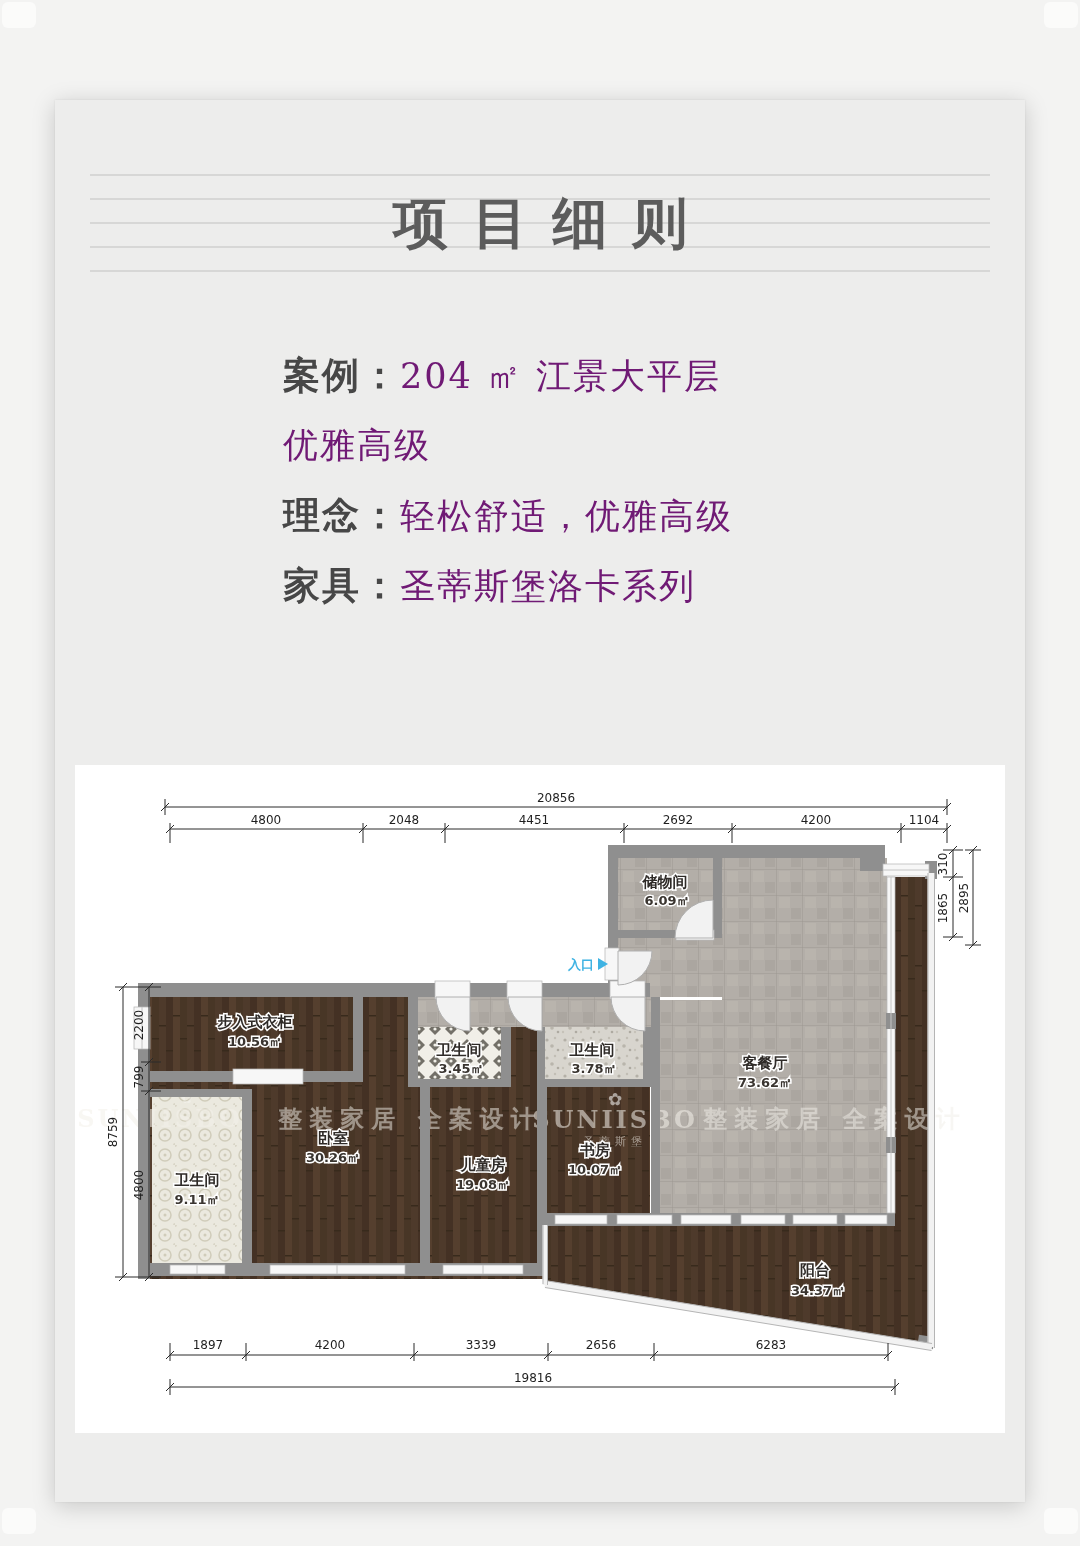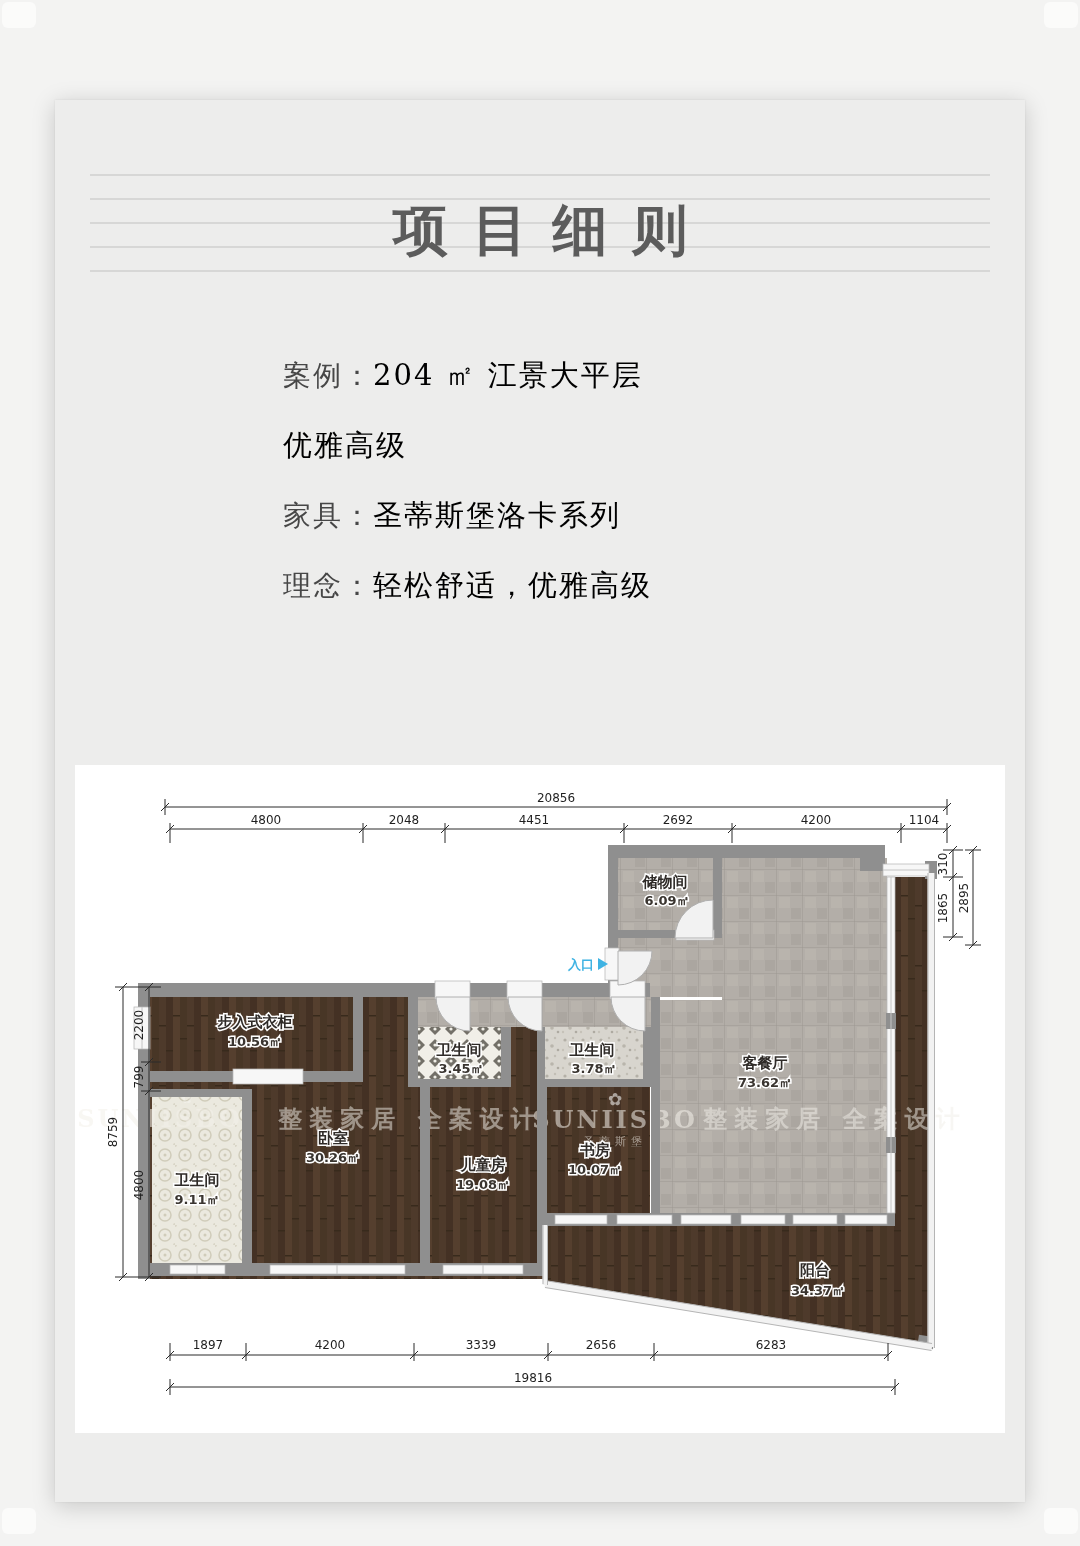--- a/index.html
+++ b/index.html
@@ -13,28 +13,28 @@
   .corner.tl{left:2px;top:2px;} .corner.tr{right:2px;top:2px;}
   .corner.bl{left:2px;bottom:12px;} .corner.br{right:2px;bottom:12px;}
 
   .card{
     position:absolute;left:55px;top:100px;width:970px;height:1402px;
     background:#ededec;
     box-shadow:0 4px 22px rgba(0,0,0,.18), 0 0 2px rgba(0,0,0,.08);
   }
   .rule{position:absolute;left:35px;width:900px;height:2px;background:#d7d7d6;}
   .page-title{
-    position:absolute;left:0;top:94px;width:100%;
+    position:absolute;left:0;top:87px;width:100%;
     text-align:center;font-size:55px;font-weight:600;color:#5c5c5c;
     letter-spacing:.45em;padding-left:.45em;box-sizing:border-box;
   }
   .details{position:absolute;left:228px;top:240px;}
   .detail-row{display:flex;align-items:baseline;height:70px;line-height:70px;}
-  .detail-label{font-size:28px;font-weight:400;color:#474747;letter-spacing:2px;}
-  .detail-value{font-size:29px;font-weight:400;color:#000000;letter-spacing:2px;}
+  .detail-label{font-size:37px;font-weight:700;color:#474747;letter-spacing:2px;}
+  .detail-value{font-size:35px;font-weight:400;color:#701a75;letter-spacing:2px;}
 
   .plan-card{
     position:absolute;left:20px;top:665px;width:930px;height:668px;
     background:#ffffff;
   }
   svg text{font-family:"DejaVu Sans","Liberation Sans",sans-serif;}
   .room-name{font-size:15px;font-weight:bold;fill:#2f2b28;stroke:#ffffff;stroke-width:3px;paint-order:stroke fill;}
   .room-area{font-size:13px;font-weight:bold;fill:#3a3530;stroke:#ffffff;stroke-width:3px;paint-order:stroke fill;}
   .dim{font-size:12px;fill:#1f1f1f;}
   .wm-cjk{font-size:24px;fill:#f1efe9;opacity:.5;letter-spacing:7px;font-weight:bold;}
@@ -62,26 +62,26 @@
 
     <div class="details">
       <div class="detail-row">
         <span class="detail-label">案例：</span>
         <span class="detail-value">204 ㎡ 江景大平层</span>
       </div>
       <div class="detail-row">
         <span class="detail-value">优雅高级</span>
       </div>
       <div class="detail-row">
+        <span class="detail-label">理念：</span>
+        <span class="detail-value">轻松舒适，优雅高级</span>
+      </div>
+      <div class="detail-row">
         <span class="detail-label">家具：</span>
         <span class="detail-value">圣蒂斯堡洛卡系列</span>
-      </div>
-      <div class="detail-row">
-        <span class="detail-label">理念：</span>
-        <span class="detail-value">轻松舒适，优雅高级</span>
       </div>
     </div>
 
     <div class="plan-card">
       <svg width="930" height="668" viewBox="0 0 930 668">
         <defs>
           <pattern id="wood" width="28" height="60" patternUnits="userSpaceOnUse">
             <rect x="0" y="0" width="7" height="60" fill="#4e3a2b"></rect>
             <rect x="7" y="0" width="7" height="60" fill="#443124"></rect>
             <rect x="14" y="0" width="7" height="60" fill="#553f2e"></rect>

